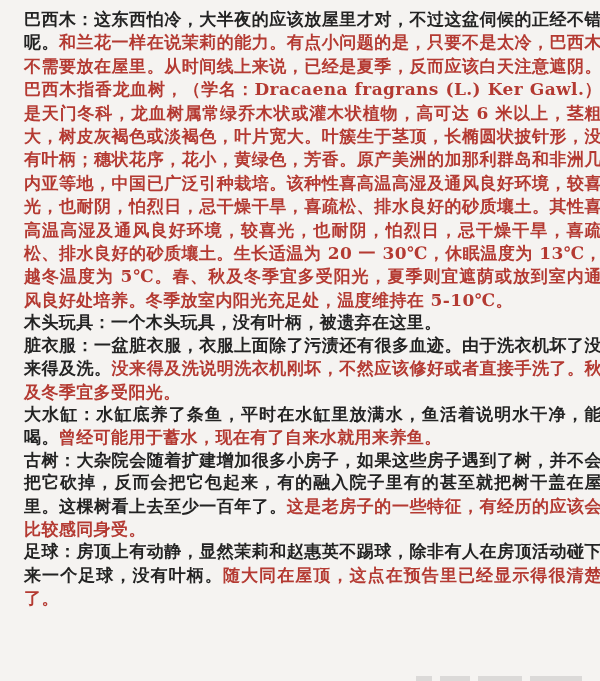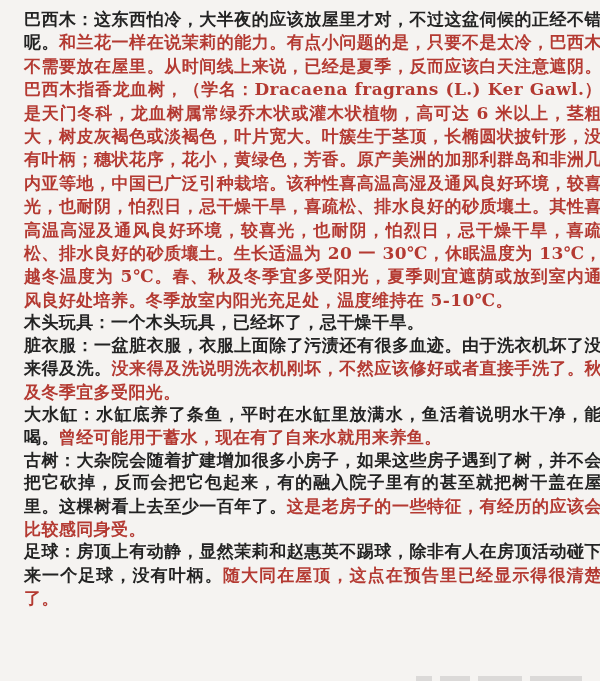--- a/index.html
+++ b/index.html
@@ -45,19 +45,19 @@
       linear-gradient(#9a9a9a, #9a9a9a) 24px 4px / 30px 7px no-repeat,
       linear-gradient(#9a9a9a, #9a9a9a) 62px 4px / 44px 7px no-repeat,
       linear-gradient(#9a9a9a, #9a9a9a) 114px 4px / 52px 7px no-repeat;
   }
 </style>
 </head>
 <body>
 
 <div id="doc">
     <p class="section"><span class="sec-title">巴西木</span><span class="sec-colon">：</span><span class="seg-black">这东西怕冷，大半夜的应该放屋里才对，不过这盆伺候的正经不错呢。</span><span class="seg-red">和兰花一样在说茉莉的能力。有点小问题的是，只要不是太冷，巴西木不需要放在屋里。从时间线上来说，已经是夏季，反而应该白天注意遮阴。巴西木指香龙血树，（学名：Dracaena fragrans (L.) Ker Gawl.）是天门冬科，龙血树属常绿乔木状或灌木状植物，高可达 6 米以上，茎粗大，树皮灰褐色或淡褐色，叶片宽大。叶簇生于茎顶，长椭圆状披针形，没有叶柄；穗状花序，花小，黄绿色，芳香。原产美洲的加那利群岛和非洲几内亚等地，中国已广泛引种栽培。该种性喜高温高湿及通风良好环境，较喜光，也耐阴，怕烈日，忌干燥干旱，喜疏松、排水良好的砂质壤土。其性喜高温高湿及通风良好环境，较喜光，也耐阴，怕烈日，忌干燥干旱，喜疏松、排水良好的砂质壤土。生长适温为 20 一 30℃，休眠温度为 13℃，越冬温度为 5℃。春、秋及冬季宜多受阳光，夏季则宜遮荫或放到室内通风良好处培养。冬季放室内阳光充足处，温度维持在 5-10℃。</span></p>
-    <p class="section"><span class="sec-title underlined">木头玩具</span><span class="sec-colon">：</span><span class="seg-black">一个木头玩具，已经坏了，忌干燥干旱。</span></p>
+    <p class="section"><span class="sec-title underlined">木头玩具</span><span class="sec-colon">：</span><span class="seg-black">一个木头玩具，没有叶柄，被遗弃在这里。</span></p>
     <p class="section"><span class="sec-title">脏衣服</span><span class="sec-colon">：</span><span class="seg-black">一盆脏衣服，衣服上面除了污渍还有很多血迹。由于洗衣机坏了没来得及洗。</span><span class="seg-red">没来得及洗说明洗衣机刚坏，不然应该修好或者直接手洗了。秋及冬季宜多受阳光。</span></p>
     <p class="section"><span class="sec-title">大水缸</span><span class="sec-colon">：</span><span class="seg-black">水缸底养了条鱼，平时在水缸里放满水，鱼活着说明水干净，能喝。</span><span class="seg-red">曾经可能用于蓄水，现在有了自来水就用来养鱼。</span></p>
     <p class="section"><span class="sec-title">古树</span><span class="sec-colon">：</span><span class="seg-black">大杂院会随着扩建增加很多小房子，如果这些房子遇到了树，并不会把它砍掉，反而会把它包起来，有的融入院子里有的甚至就把树干盖在屋里。这棵树看上去至少一百年了。</span><span class="seg-red">这是老房子的一些特征，有经历的应该会比较感同身受。</span></p>
     <p class="section"><span class="sec-title">足球</span><span class="sec-colon">：</span><span class="seg-black">房顶上有动静，显然茉莉和赵惠英不踢球，除非有人在房顶活动碰下来一个足球，没有叶柄。</span><span class="seg-red">随大同在屋顶，这点在预告里已经显示得很清楚了。</span></p>
   </div>
 <div id="watermark"></div>
 
 </body></html>

